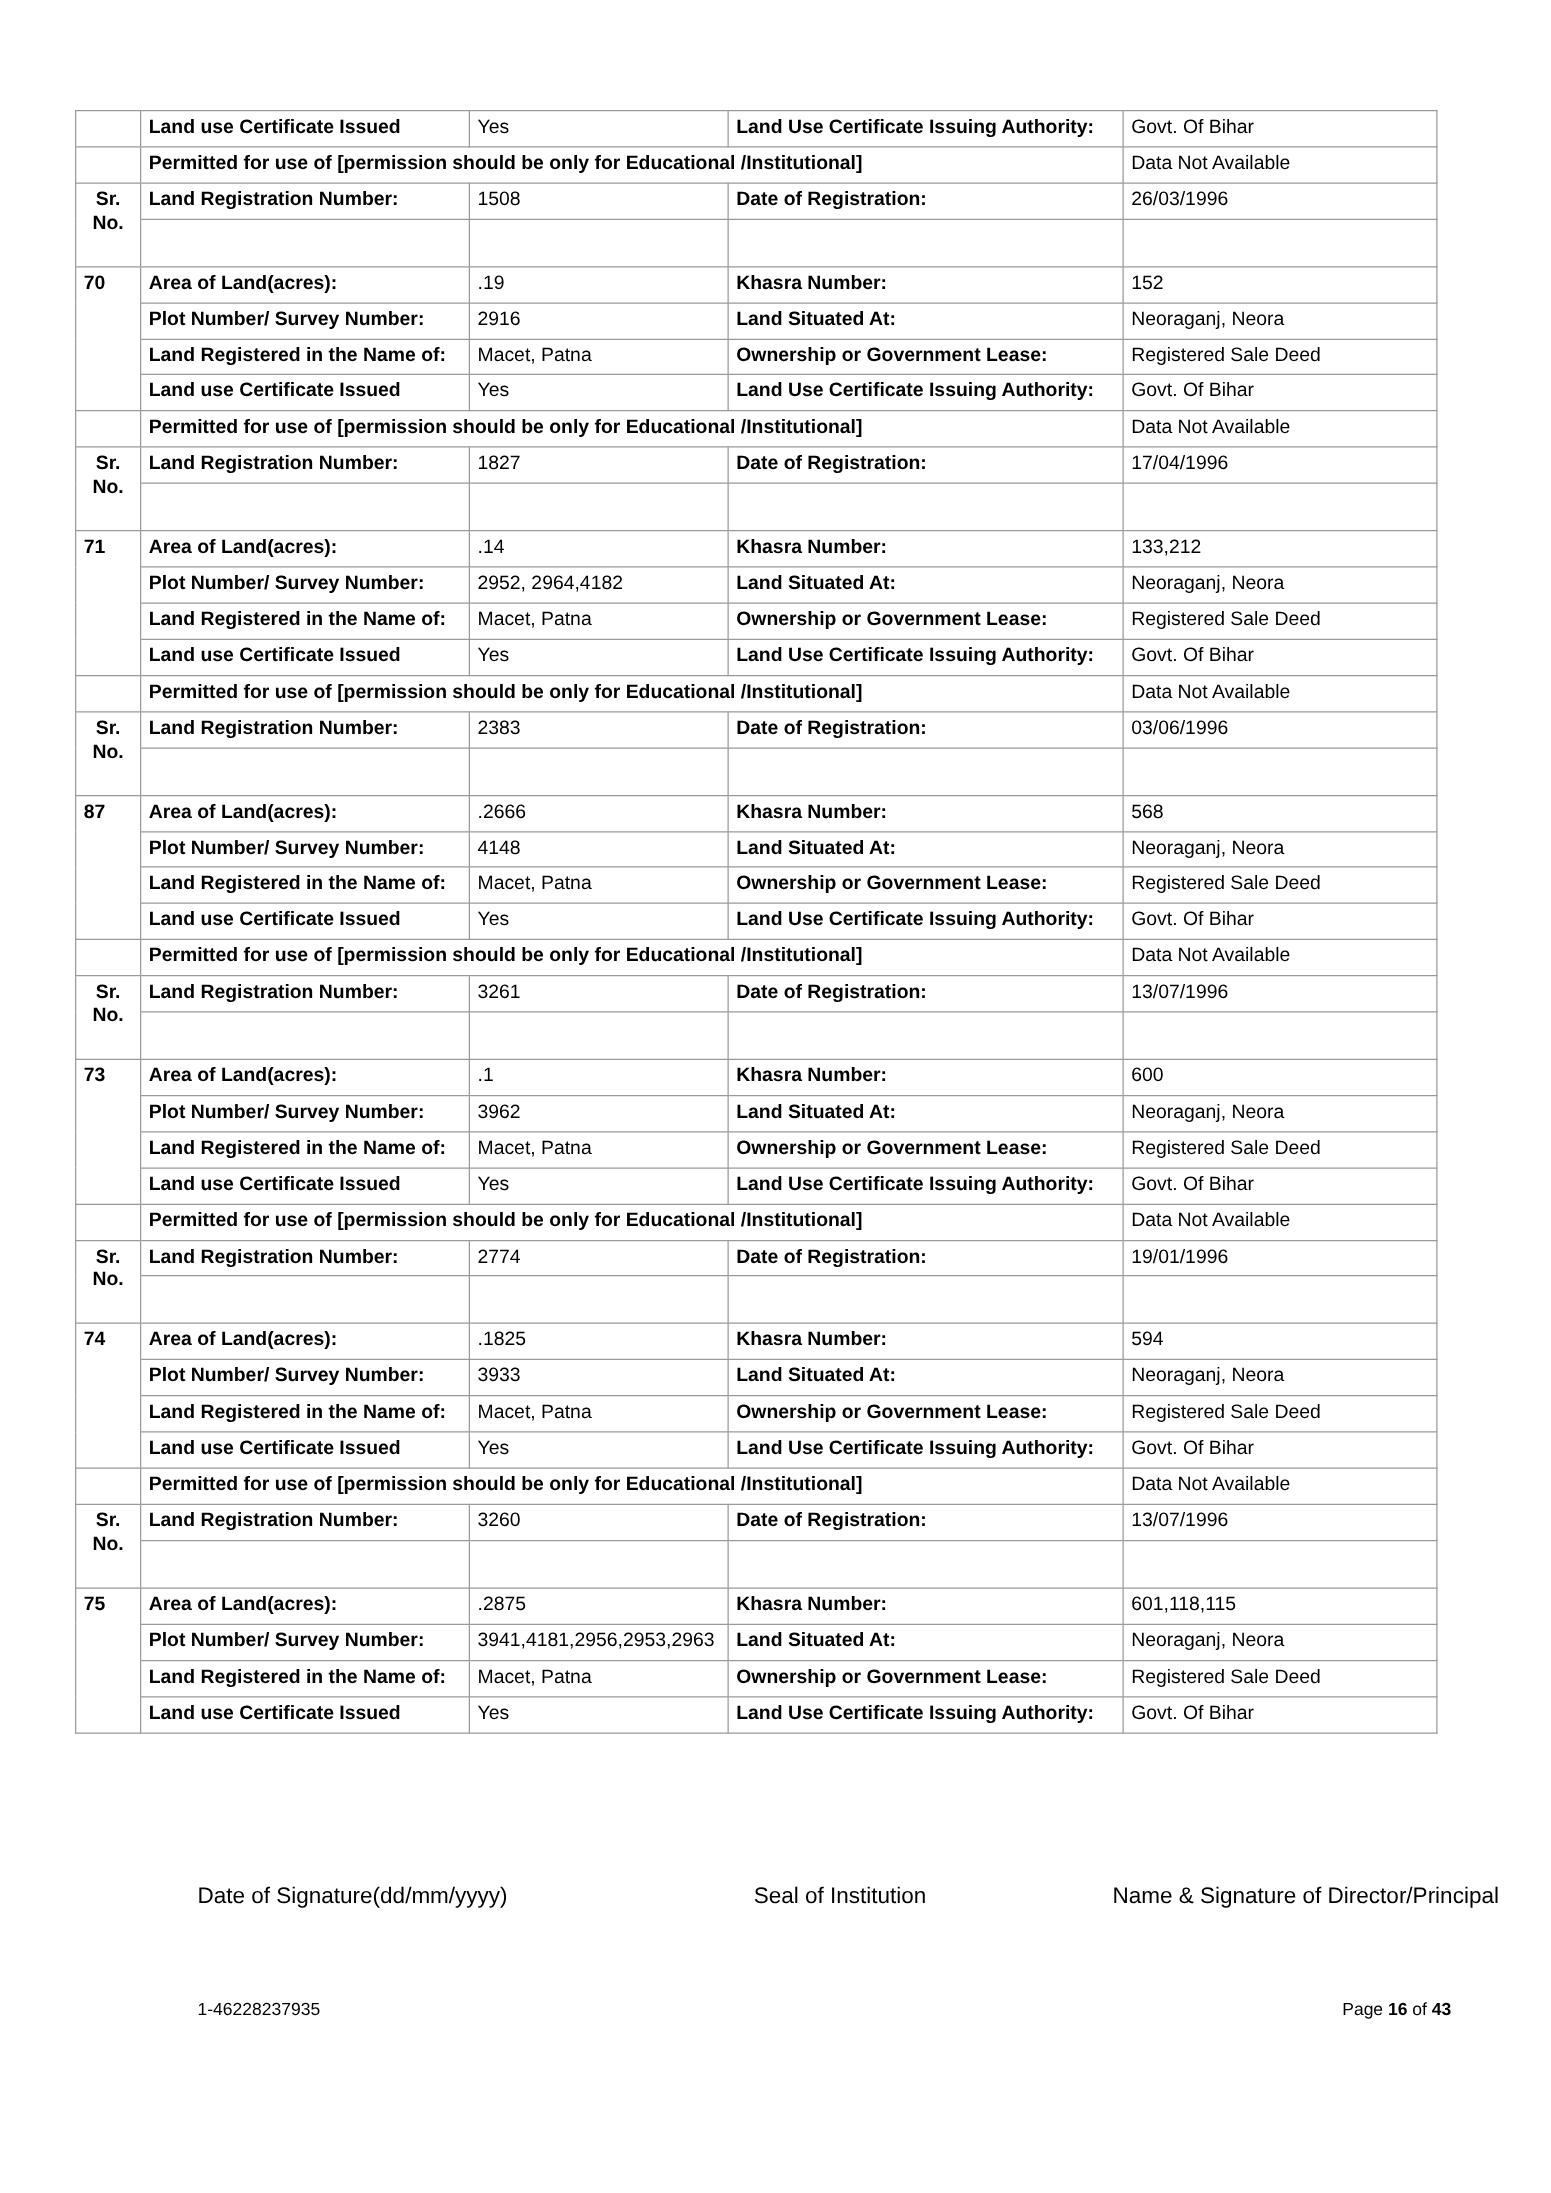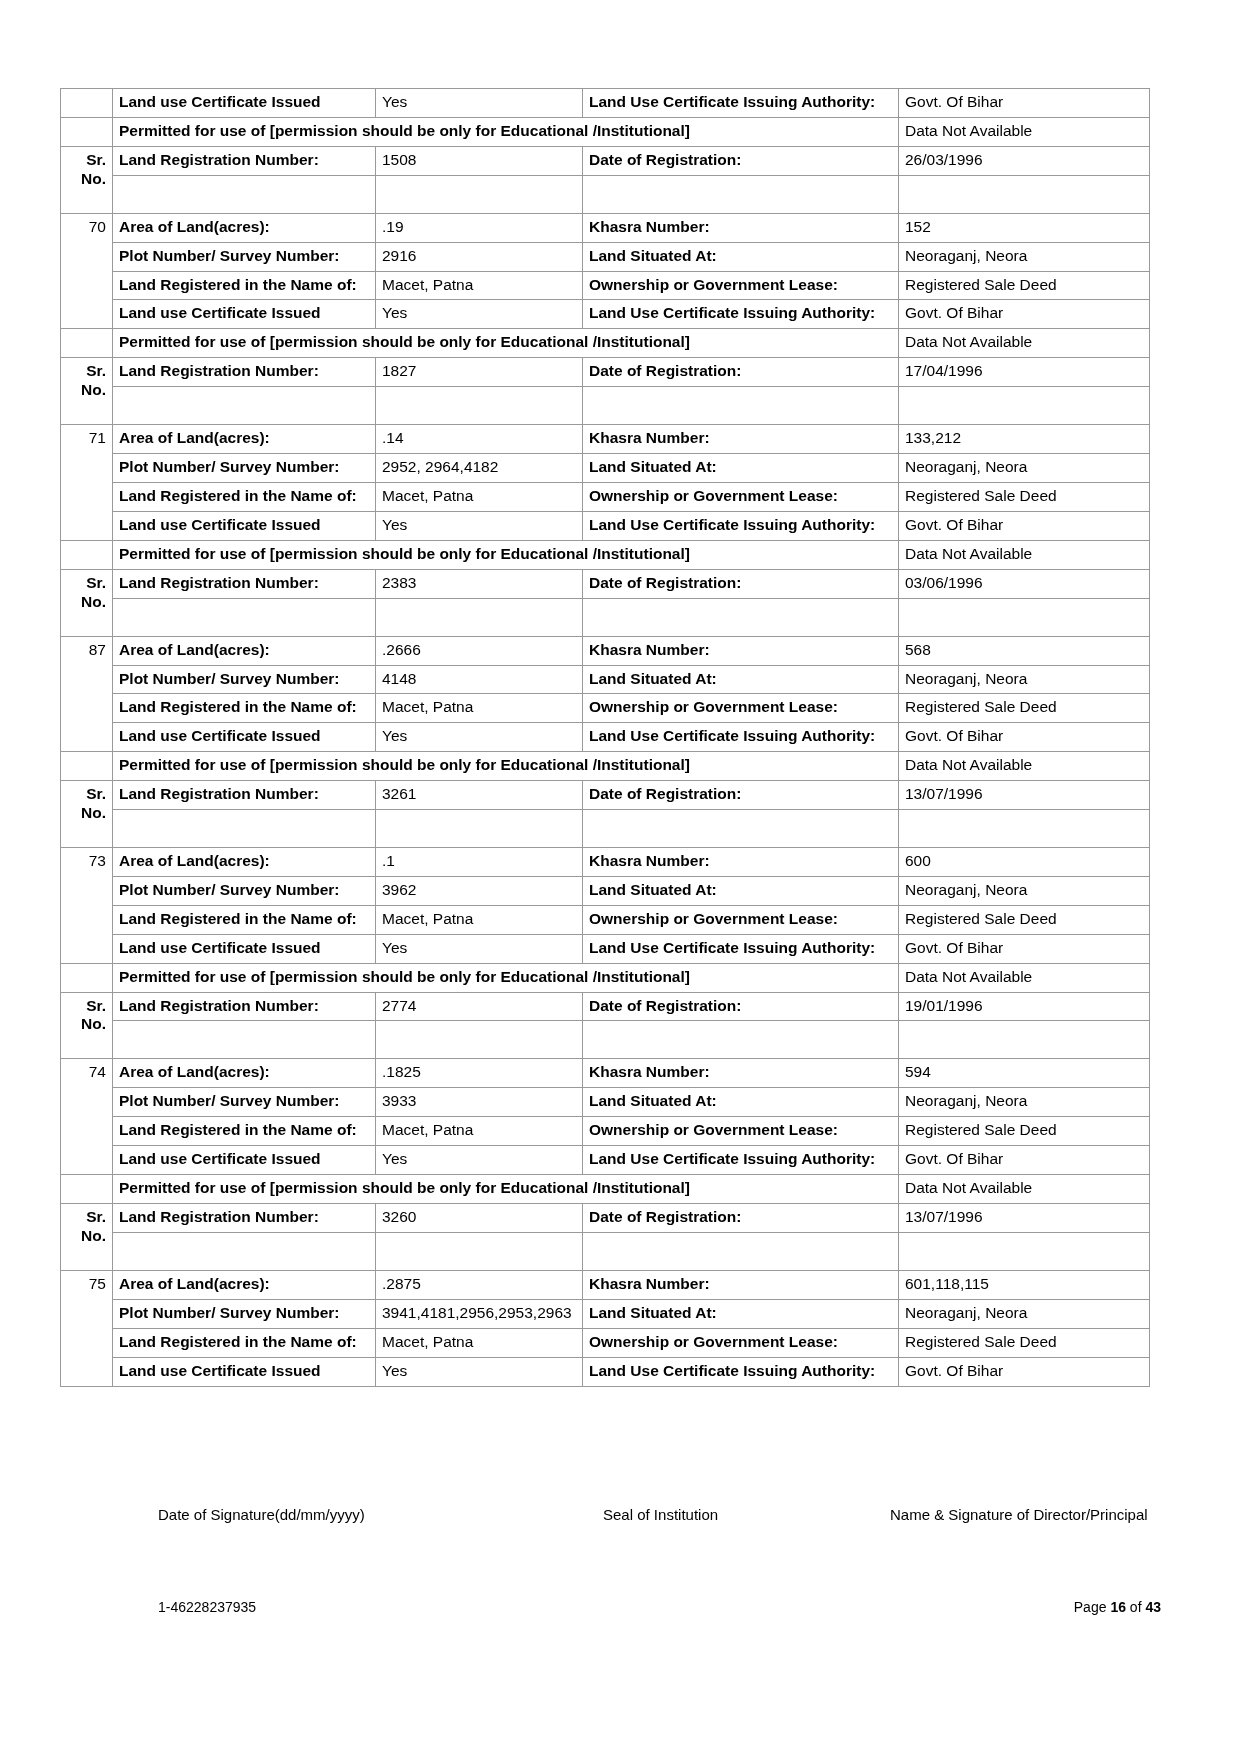--- a/index.html
+++ b/index.html
@@ -42,56 +42,56 @@
   col.c-lbl2 { width: 316px; }
   col.c-val2 { width: 251px; }
 
   td.sr-cell {
     text-align: center;
     font-weight: bold;
     vertical-align: top;
     padding-top: 5px;
   }
   td.sr-num {
-    text-align: right;
-    font-weight: normal;
+    text-align: left;
+    font-weight: bold;
     vertical-align: top;
     padding-top: 5px;
   }
   td.sr-blank { border-top: none; border-bottom: none; }
   td.label {
     font-weight: bold;
   }
   td.value {
     font-weight: normal;
   }
   td.permitted-label {
     font-weight: bold;
   }
   td.permitted-value {
     font-weight: normal;
   }
   .sr-stack { display: block; }
-  .sr-stack span { display: block; text-align: right; }
+  .sr-stack span { display: block; }
 
   
   .footer {
     position: absolute;
     left: 0;
     right: 0;
     bottom: 0;
     width: 1241px;
   }
   .sig-row {
     position: absolute;
     bottom: 228px;
     left: 0;
     width: 1129px;
     height: 20px;
-    font-size: 15px;
+    font-size: 18px;
     text-decoration: underline;
   }
   .sig-date  { position: absolute; left: 158px;  top: 0; white-space: nowrap; }
   .sig-seal  { position: absolute; left: 603px;  top: 0; white-space: nowrap; }
   .sig-name  { position: absolute; left: 890px;  top: 0; white-space: nowrap; }
 
   .id-row {
     position: absolute;
     bottom: 135px;
     left: 0;

